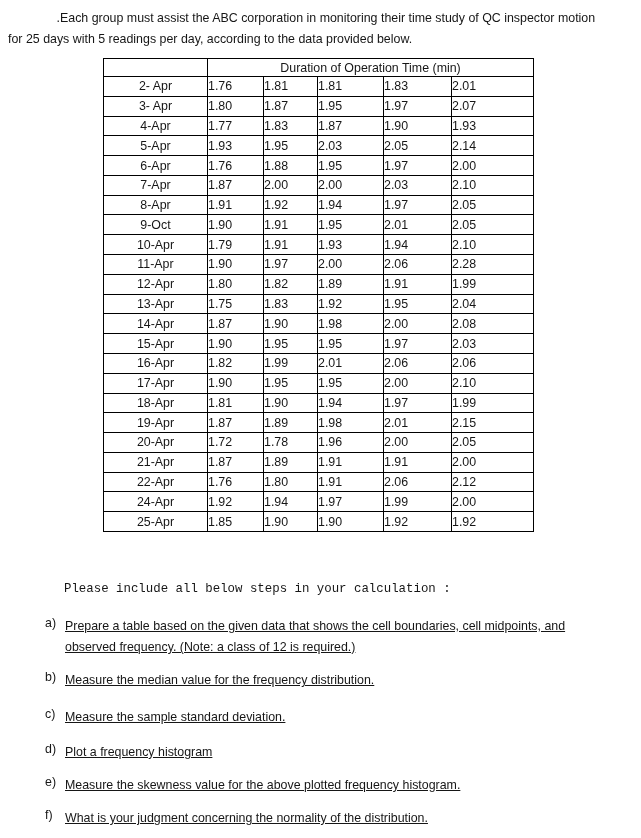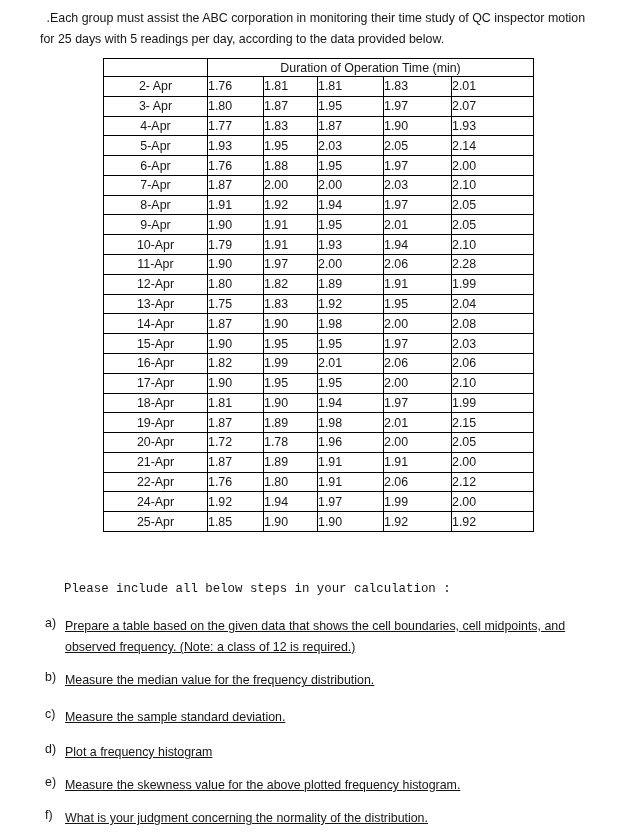--- a/index.html
+++ b/index.html
@@ -23,26 +23,26 @@
 
   
   .intro {
     position: absolute;
     top: 8px;
     left: 0;
     font-size: 12.4px;
     line-height: 21px;
     white-space: nowrap;
   }
-  .intro-line1 { padding-left: 20px; text-align: right; }
+  .intro-line1 { padding-left: 30px; text-align: right; }
   .intro-period {
     display: inline-block;
     width: 30px;
   }
-  .intro-line2 { padding-left: 8px; margin-left: 32px; }
+  .intro-line2 { padding-left: 8px; }
 
   
   table.readings {
     position: absolute;
     left: 103px;
     top: 58px;
     width: 430px;
     height: 474px;
     border-collapse: collapse;
     table-layout: fixed;
@@ -171,21 +171,21 @@
         </tr>
         <tr>
           <td class="date-cell">8-Apr</td>
           <td class="value-cell">1.91</td>
           <td class="value-cell">1.92</td>
           <td class="value-cell">1.94</td>
           <td class="value-cell">1.97</td>
           <td class="value-cell">2.05</td>
         </tr>
         <tr>
-          <td class="date-cell">9-Apr</td>
+          <td class="date-cell">9-Oct</td>
           <td class="value-cell">1.90</td>
           <td class="value-cell">1.91</td>
           <td class="value-cell">1.95</td>
           <td class="value-cell">2.01</td>
           <td class="value-cell">2.05</td>
         </tr>
         <tr>
           <td class="date-cell">10-Apr</td>
           <td class="value-cell">1.79</td>
           <td class="value-cell">1.91</td>

